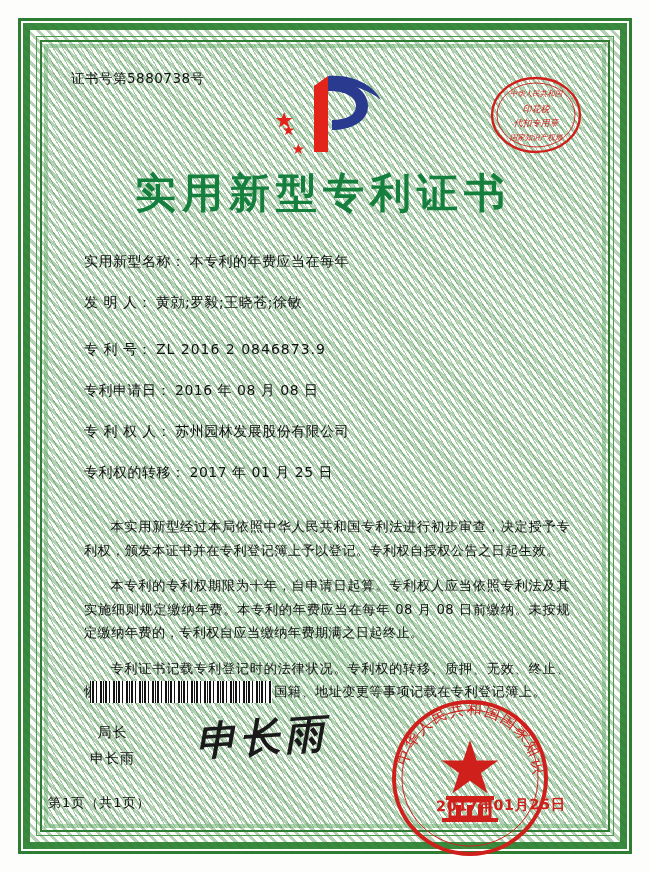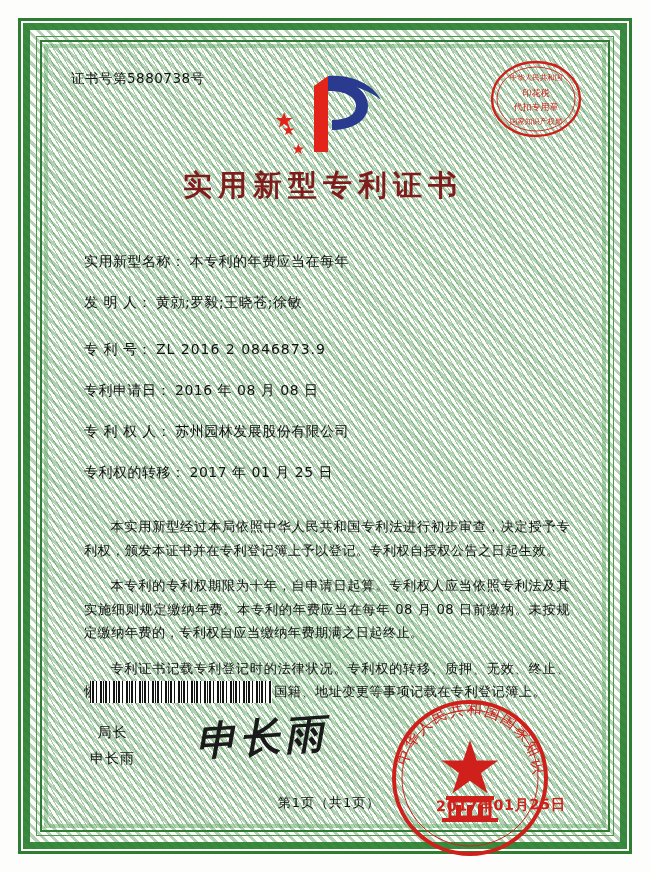--- a/index.html
+++ b/index.html
@@ -102,35 +102,36 @@
     position: absolute;
     left: 50%;
     top: 22px;
     transform: translateX(-50%);
     width: 150px;
     height: 90px;
   }
   .red-seal-top {
     position: absolute;
     right: 18px;
-    top: 10px;
+    top: 26px;
     width: 96px;
     height: 82px;
+    font-style: italic;
   }
   .title {
     position: absolute;
     top: 118px;
     left: 0;
     right: 4px;
     text-align: center;
     font-family: "DejaVu Serif", "Liberation Serif", serif;
-    font-size: 29px;
+    font-size: 41px;
     font-weight: bold;
     letter-spacing: 6px;
-    color: #7f1d1d;
+    color: #15803d;
   }
 
   
   .fields {
     position: absolute;
     top: 205px;
     left: 36px;
     right: 30px;
   }
   .field-row {
@@ -225,23 +226,22 @@
     letter-spacing: 0.5px;
     font-weight: bold;
     white-space: nowrap;
     transform: rotate(-1deg);
   }
 
   
   .footer {
     position: absolute;
     bottom: 12px;
-    left: 8px;
+    left: 0;
     right: 0;
-    text-align: center;
     font-size: 13px;
     color: #111;
     letter-spacing: 1px;
   }
 </style>
 </head>
 <body>
 
 <div class="certificate">
 

